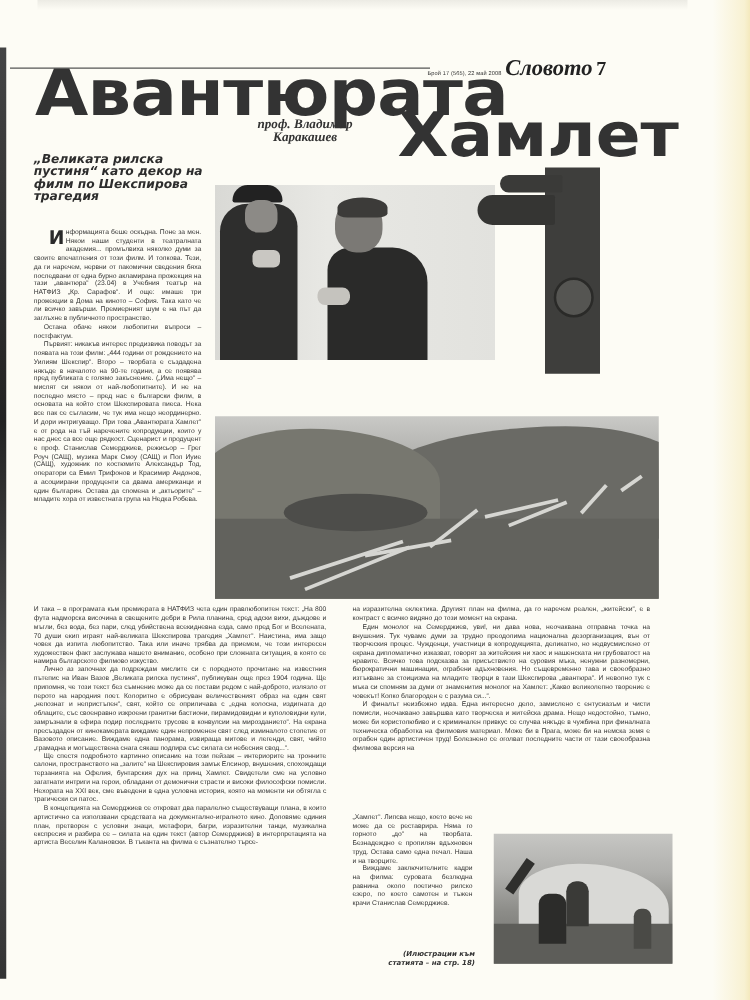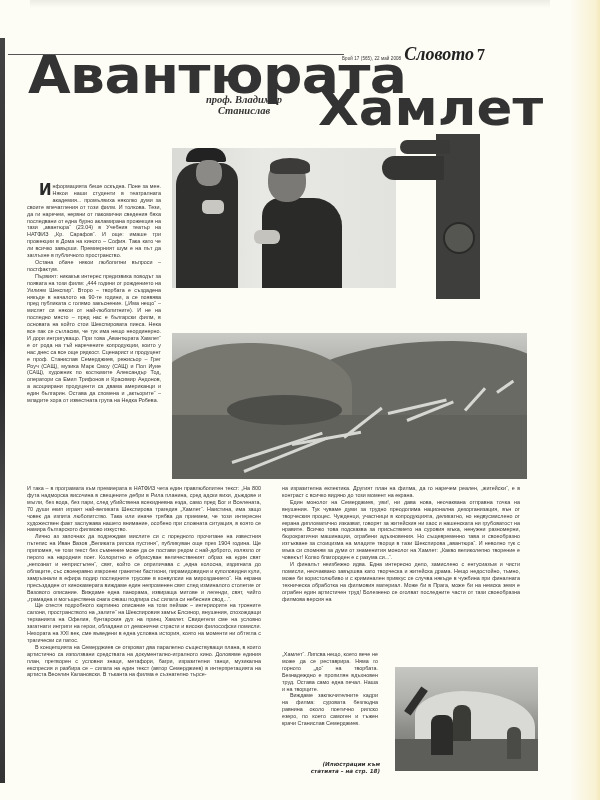--- a/index.html
+++ b/index.html
@@ -182,24 +182,25 @@
   <div class="top-rule"></div>
   <div class="masthead">
     <span class="issue-line">Брой 17 (565), 22 май 2008</span>
     <span class="paper-name">Словото</span>
     <span class="page-num">7</span>
   </div>
 
   <div class="title-1">Авантюрата</div>
   <div class="author">
     <div>проф. Владимир</div>
-    <div>Станислав</div>
+    <div>Каракашев</div>
   </div>
   <div class="title-2">Хамлет</div>
 
+  <div class="subhead">„Великата рилска пустиня“ като декор на филм по Шекспирова трагедия</div>
 
   <div class="col col-left-a">
     <p class="first"><span class="dropcap">И</span><span>нформацията беше оскъдна. Поне за мен. Някои наши студенти в театралната академия... промълвиха няколко думи за своите впечатления от този филм. И толкова. Тези, да ги наречем, нервни от пакомични сведения бяха последвани от една бурно акламирана прожекция на тази „авантюра“ (23.04) в Учебния театър на НАТФИЗ „Кр. Сарафов“. И още: имаше три прожекции в Дома на киното – София. Така като че ли всичко завърши. Премиерният шум е на път да заглъхне в публичното пространство.</span></p>
     <p>Остана обаче някои любопитни въпроси – постфактум.</p>
     <p>Първият: никакъв интерес предизвика поводът за появата на този филм: „444 години от рождението на Уилиям Шекспир“. Второ – творбата е създадена някъде в началото на 90-те години, а се появява пред публиката с голямо закъснение. („Има нещо“ – мислят си някои от най-любопитните). И не на последно място – пред нас е български филм, в основата на който стои Шекспировата пиеса. Нека все пак се съгласим, че тук има нещо неординерно. И дори интригуващо. При това „Авантюрата Хамлет“ е от рода на тъй наречените копродукции, които у нас днес са все още рядкост. Сценарист и продуцент е проф. Станислав Семерджиев, режисьор – Грег Роуч (САЩ), музика Марк Смоу (САЩ) и Пол Иуие (САЩ), художник по костюмите Александър Тод, оператори са Емил Трифонов и Красимир Андонов, а асоциирани продуценти са двама американци и един българин. Остава да спомена и „актьорите“ – младите хора от известната група на Недка Робева.</p>
   </div>
 
   <div class="photo photo-interview">
     <div class="p-cap-man"></div>
     <div class="p-cap"></div>

